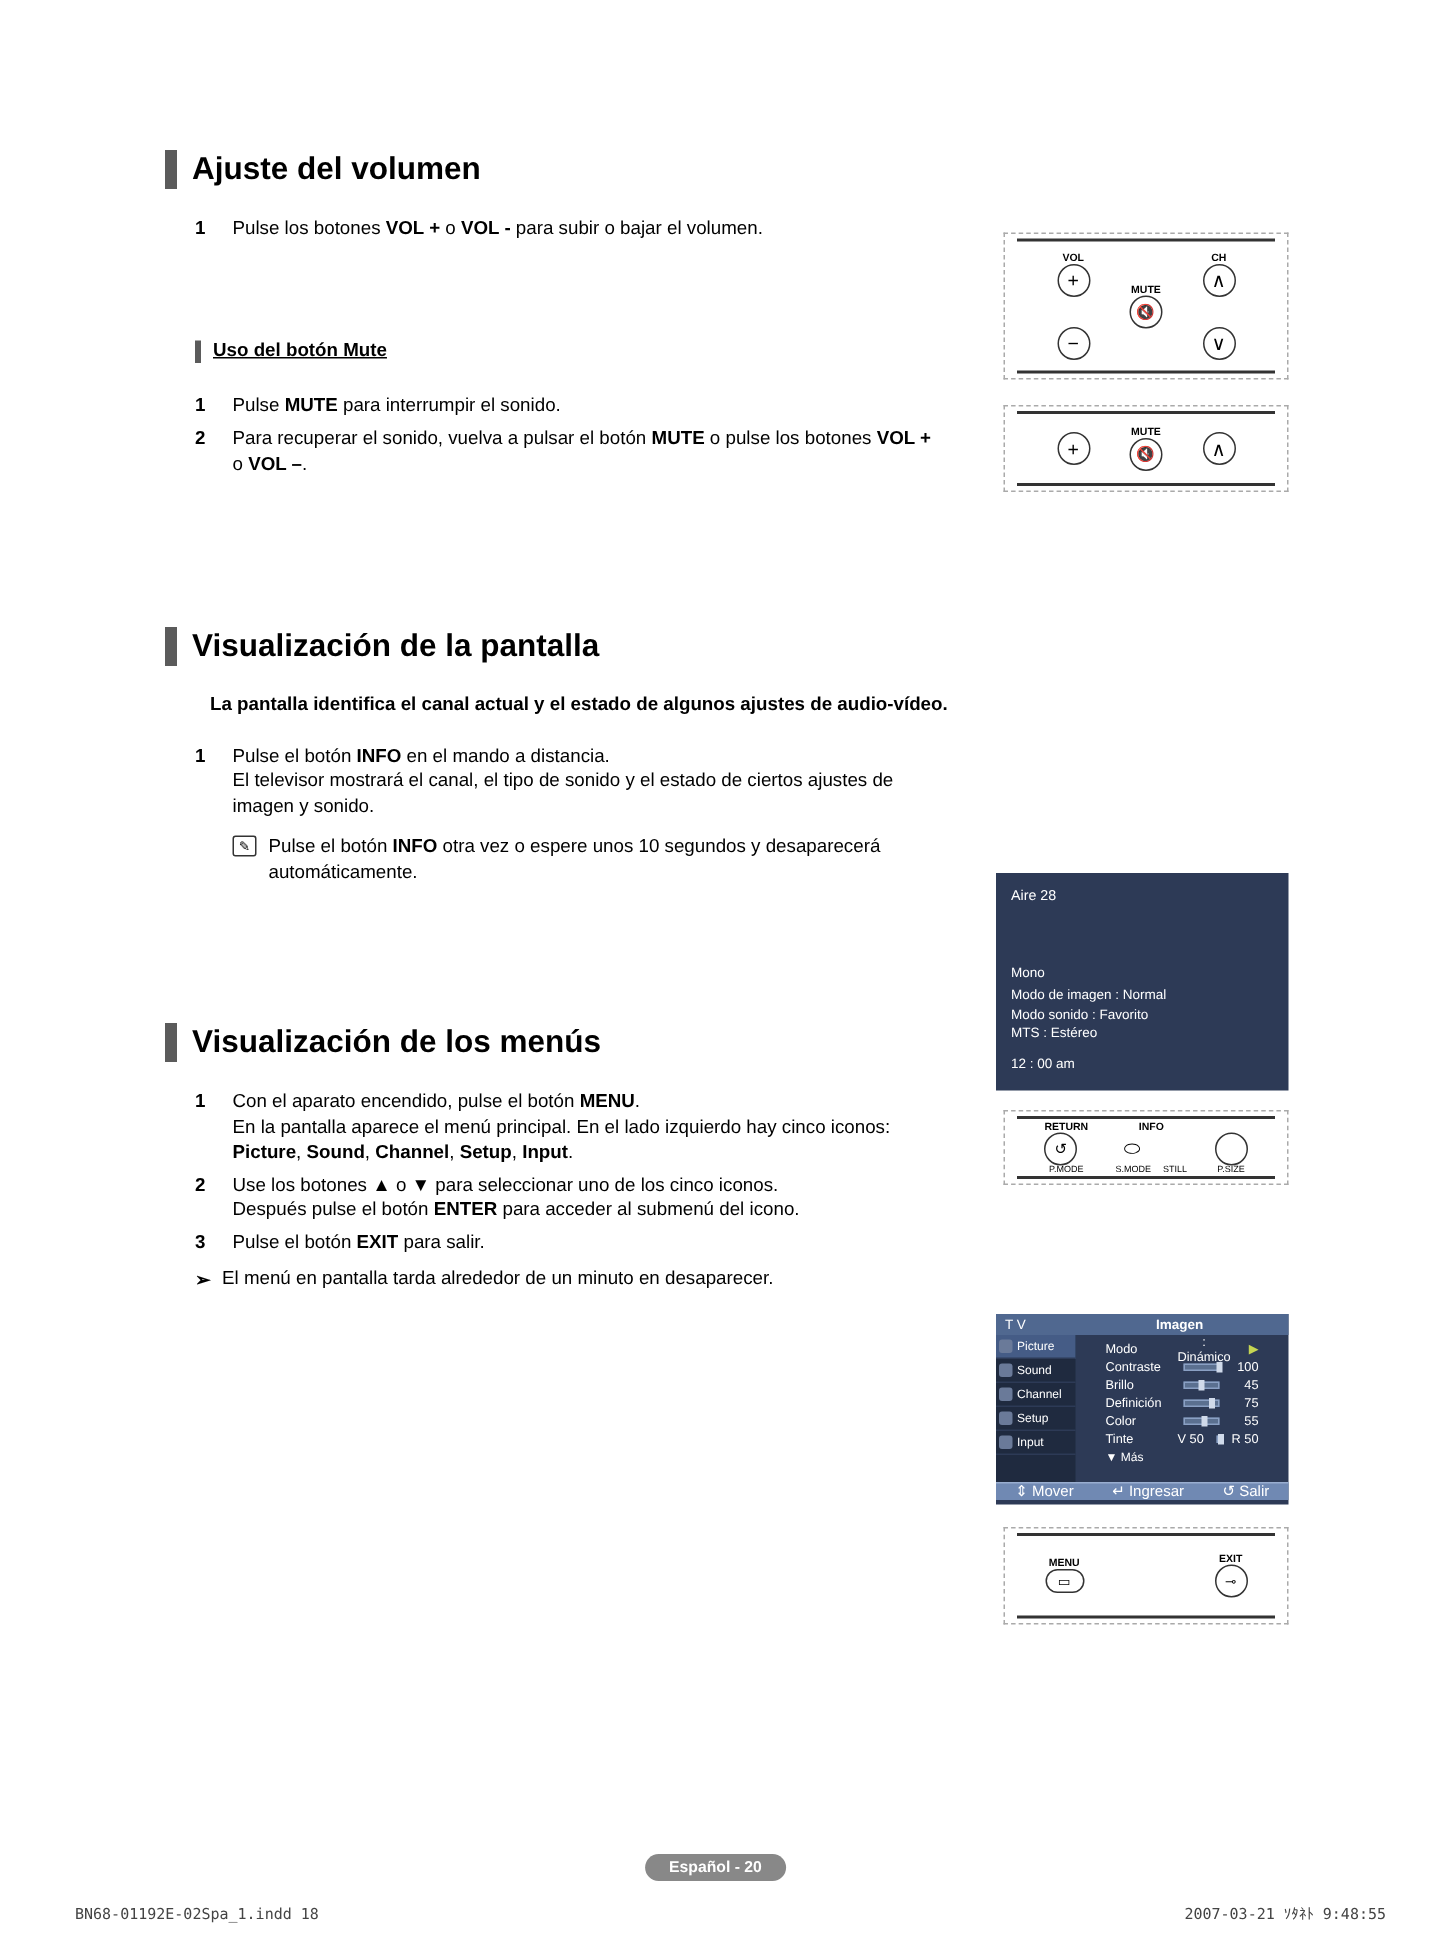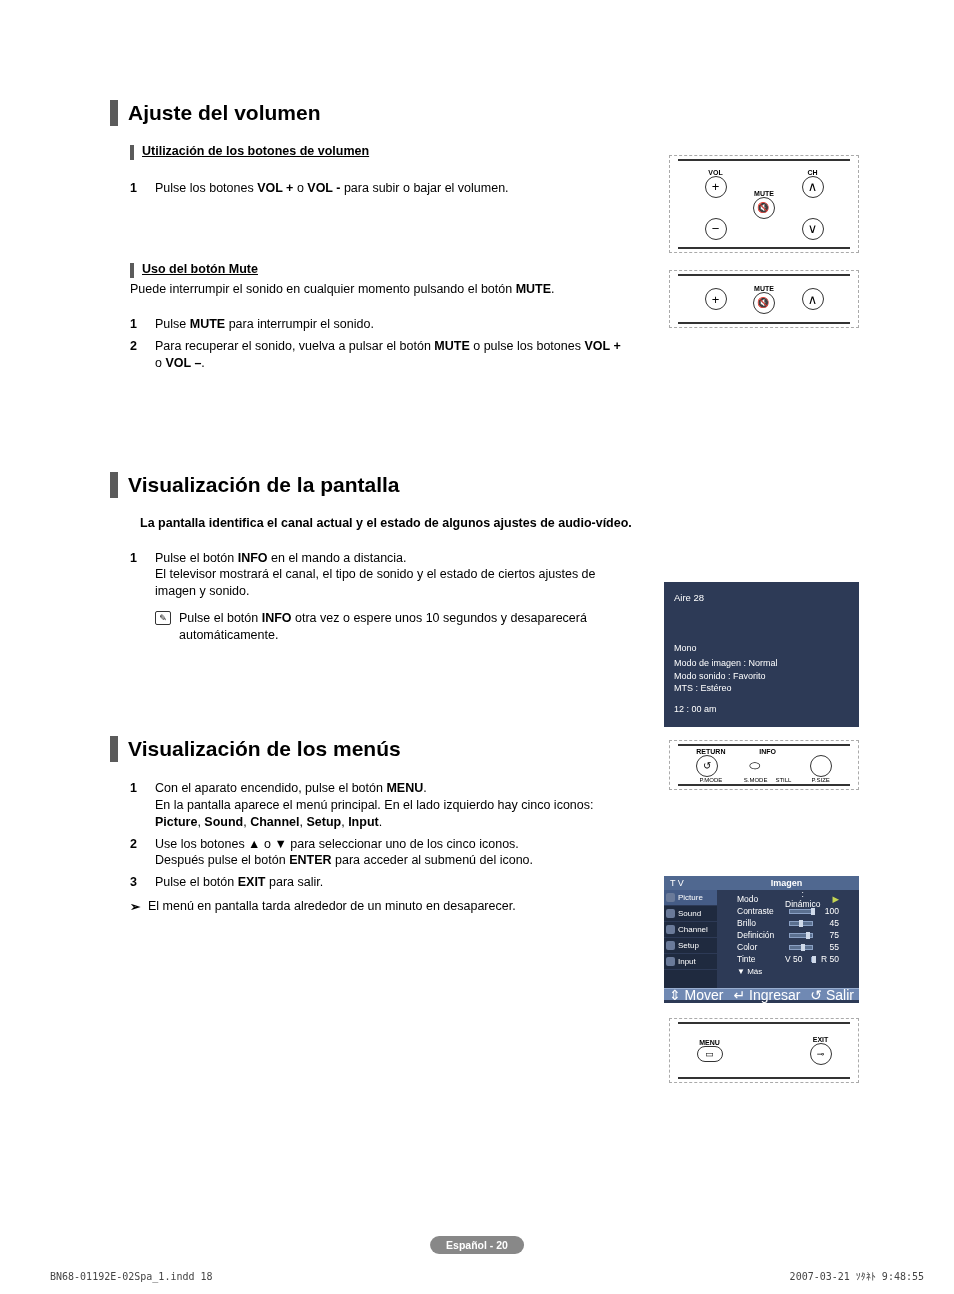--- a/index.html
+++ b/index.html
@@ -185,21 +185,21 @@
     flex: 1; height: 5px; background: #5b7090;
     position: relative; margin: 0 4px;
     border: 1px solid #8aa0c4;
   }
   .menu-row .thumb {
     position: absolute; width: 4px; height: 7px; top: -2px;
     background: #d0daea;
   }
   .menu-row .val { width: 22px; text-align: right; }
   .menu-foot {
-    display:flex; justify-content:space-around; font-size:14px;
+    display:flex; justify-content:space-around; font-size:10px;
     background:#7089b3; height:12px; line-height:12px; color:#fff;
     border-top: 1px solid #99aed0;
   }
   .page-num-badge {
     position: absolute;
     left: 50%; transform: translateX(-50%);
     bottom: 40px;
     background: #888; color: #fff;
     border-radius: 10px;
     padding: 3px 16px;
@@ -224,42 +224,33 @@
 
 <div class="page">
 
   <div class="section" style="margin-bottom:100px;">
     <div class="title-block">
       <div class="title-bar"></div>
       <div class="title-text">Ajuste del volumen</div>
     </div>
 
     <div class="content-col">
-      <div class="sub-block">
-        <div class="sub-row">
-          <div class="sub-bar"></div>
-          <div class="sub-text">Utilización de los botones de volumen</div>
-        </div>
-      </div>
       <div class="step">
         <div class="step-num">1</div>
         <div class="step-body">
           <span>Pulse los botones </span><b>VOL +</b><span> o </span><b>VOL -</b><span> para subir o bajar el volumen.</span>
         </div>
       </div>
 
       <div style="height:60px;"></div>
 
       <div class="sub-block">
         <div class="sub-row">
           <div class="sub-bar"></div>
           <div class="sub-text">Uso del botón Mute</div>
-        </div>
-        <div style="margin-top:4px;font-size:12.5px;">
-          <span>Puede interrumpir el sonido en cualquier momento pulsando el botón </span><b>MUTE</b><span>.</span>
         </div>
       </div>
       <div class="step">
         <div class="step-num">1</div>
         <div class="step-body">
           <span>Pulse </span><b>MUTE</b><span> para interrumpir el sonido.</span><br>
         </div>
       </div>
       <div class="step">
         <div class="step-num">2</div>

